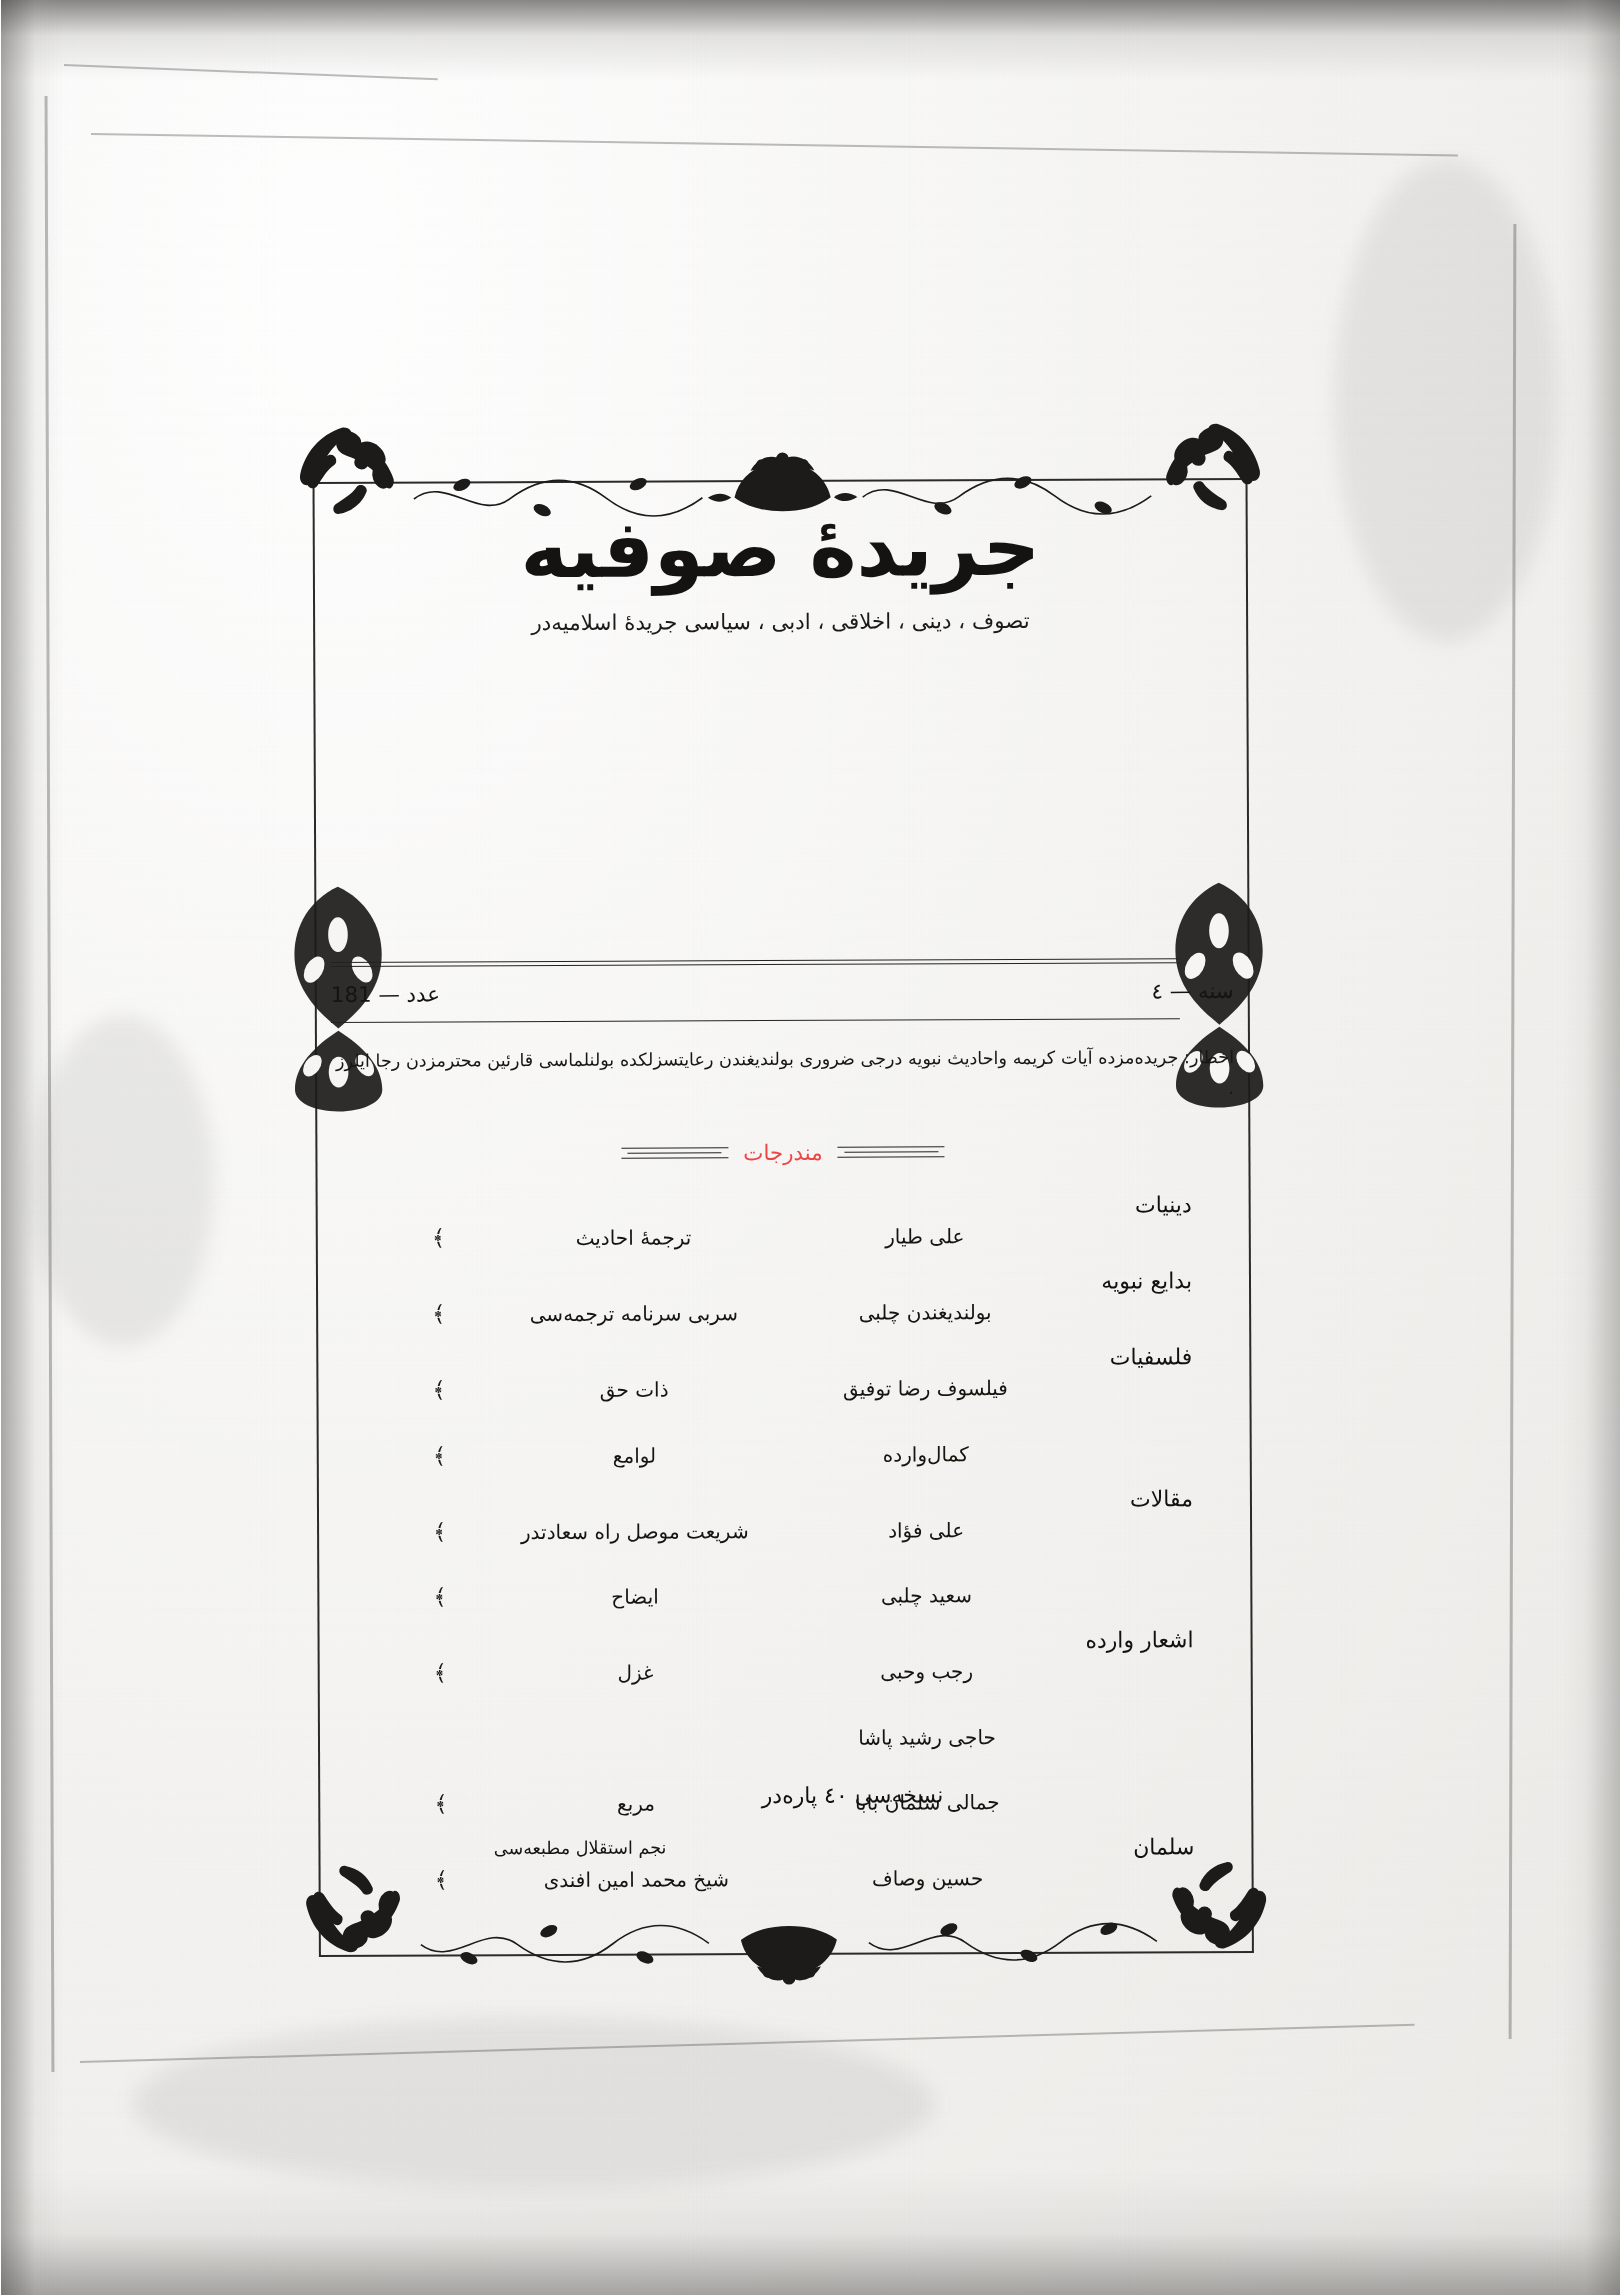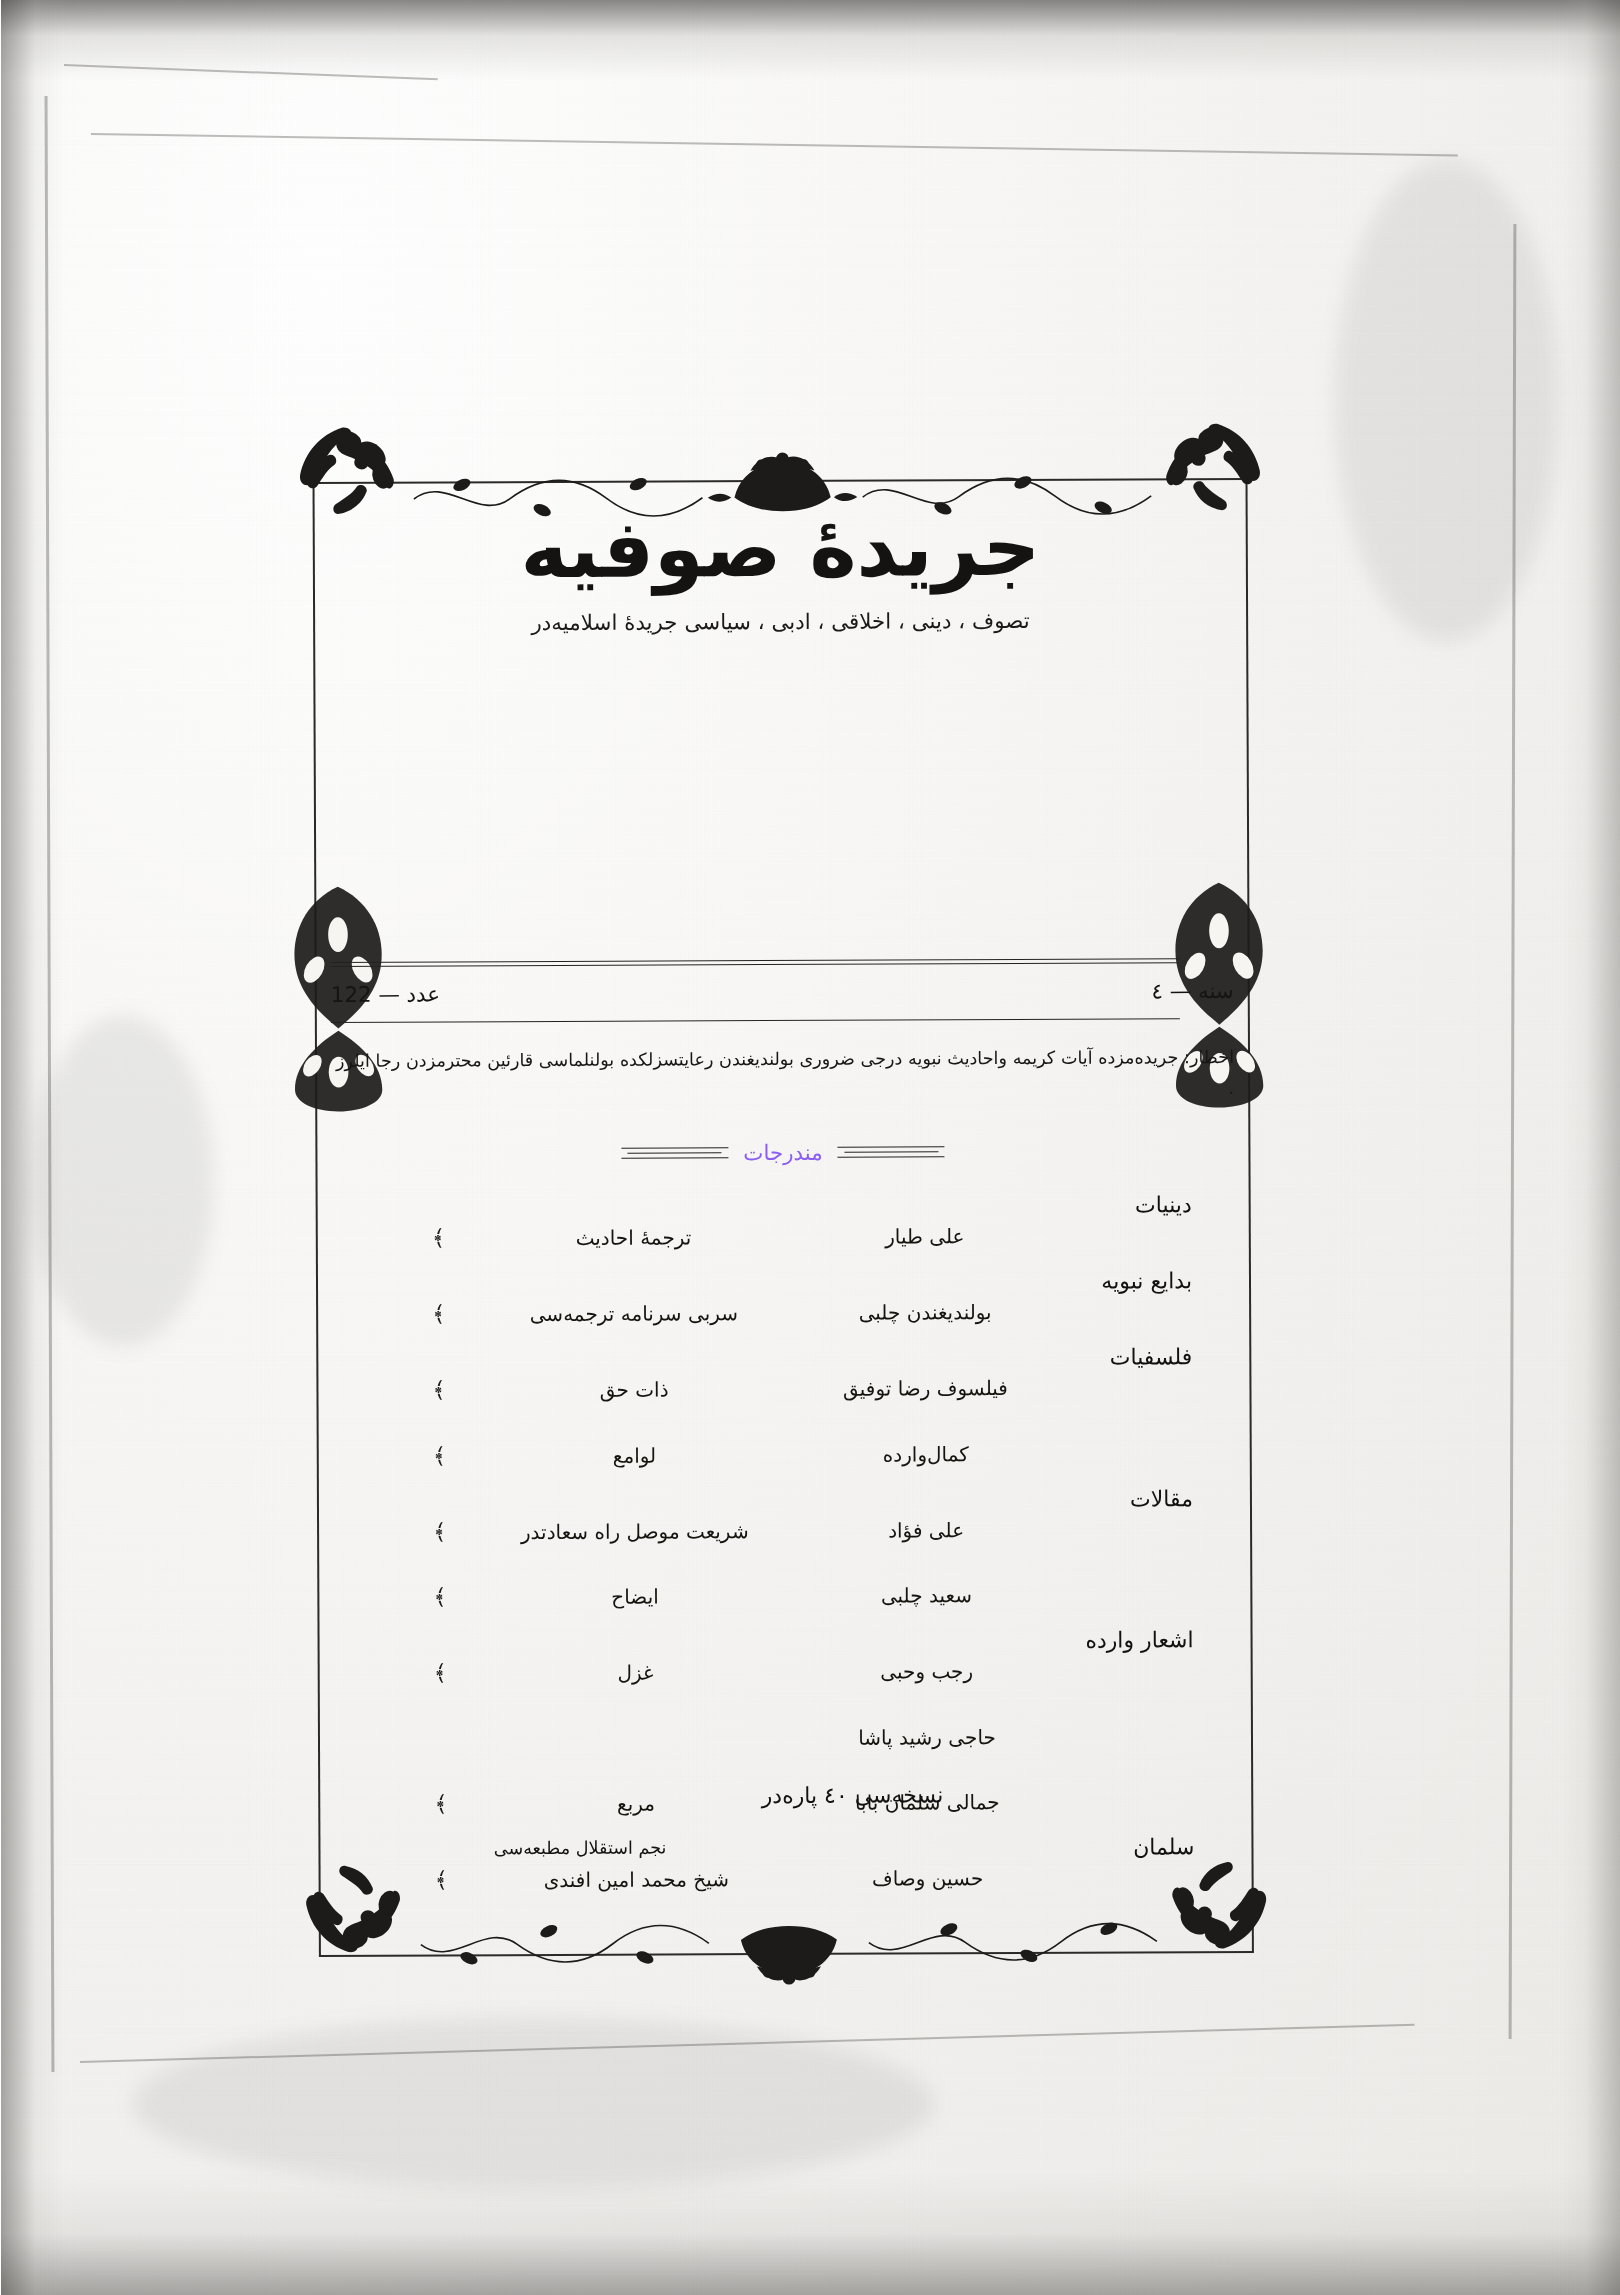--- a/index.html
+++ b/index.html
@@ -146,21 +146,21 @@
     left: 0; right: 0;
     top: 745px;
     display: flex;
     justify-content: center;
     align-items: center;
     gap: 15px;
     direction: rtl;
   }
   .contents-head .word {
     font-size: 21.4px;
-    color: #8b5cf6;
+    color: #ef4444;
   }
   .triple-rule {
     width: 107px;
     display: flex;
     flex-direction: column;
     gap: 3.7px;
   }
   .triple-rule i {
     display: block;
     height: 1.1px;
@@ -414,21 +414,21 @@
 
   <div class="masthead">
     <div class="journal-title">جريدهٔ صوفيه</div>
     <div class="journal-subtitle">تصوف ، دينى ، اخلاقى ، ادبى ، سياسى جريدهٔ اسلاميه‌در</div>
   </div>
 
   <div class="rule" style="left:80px; width:849px; top:565px;"></div>
   <div class="rule" style="left:80px; width:849px; top:569px;"></div>
 
   <div class="issue-row">
-    <span>عدد — 122</span>
+    <span>عدد — 181</span>
     <span>سنه — ٤</span>
   </div>
 
   <div class="rule" style="left:80px; width:849px; top:625px;"></div>
 
   <div class="notice">
     <span>اخطار:</span>
     <span>جريده‌مزده آيات كريمه واحاديث نبويه درجى ضرورى بولنديغندن رعايتسزلكده بولنلماسى قارئين محترمزدن رجا ايلرز .</span>
   </div>
 

